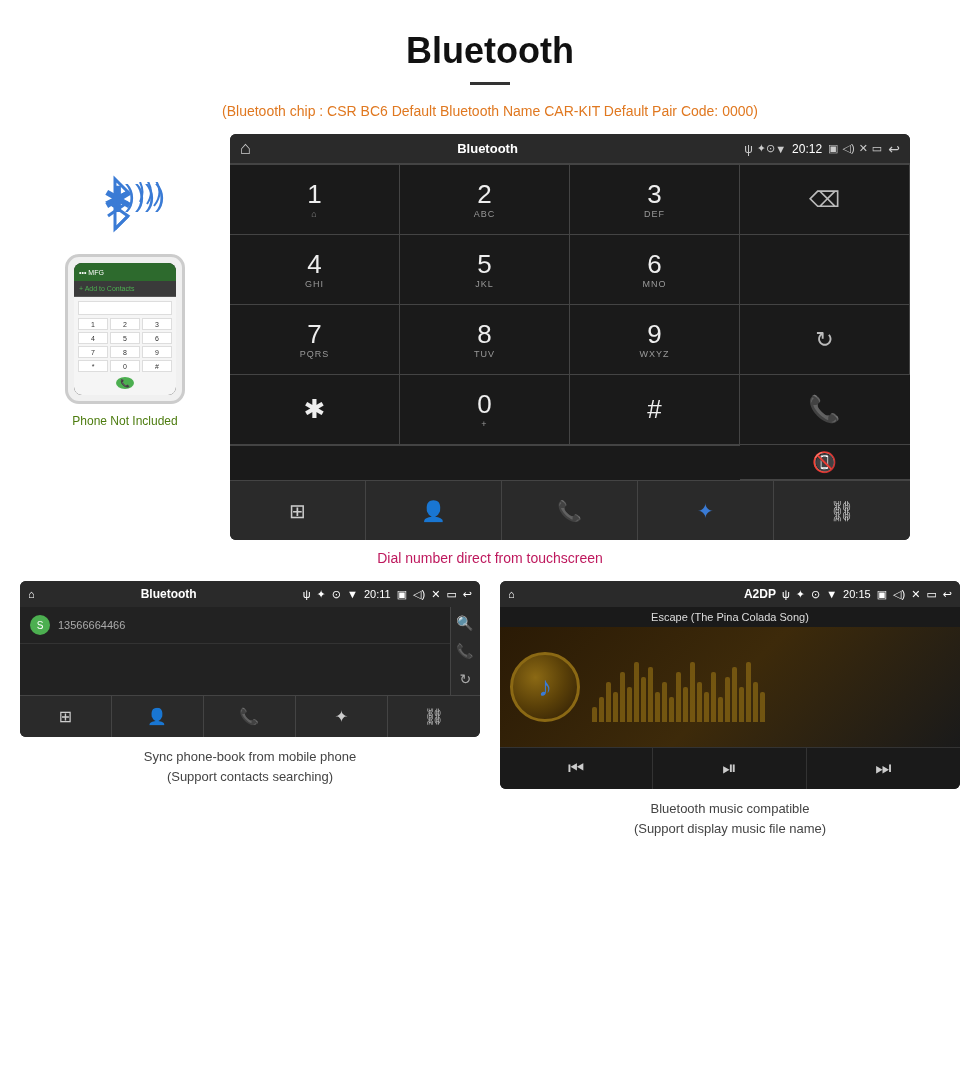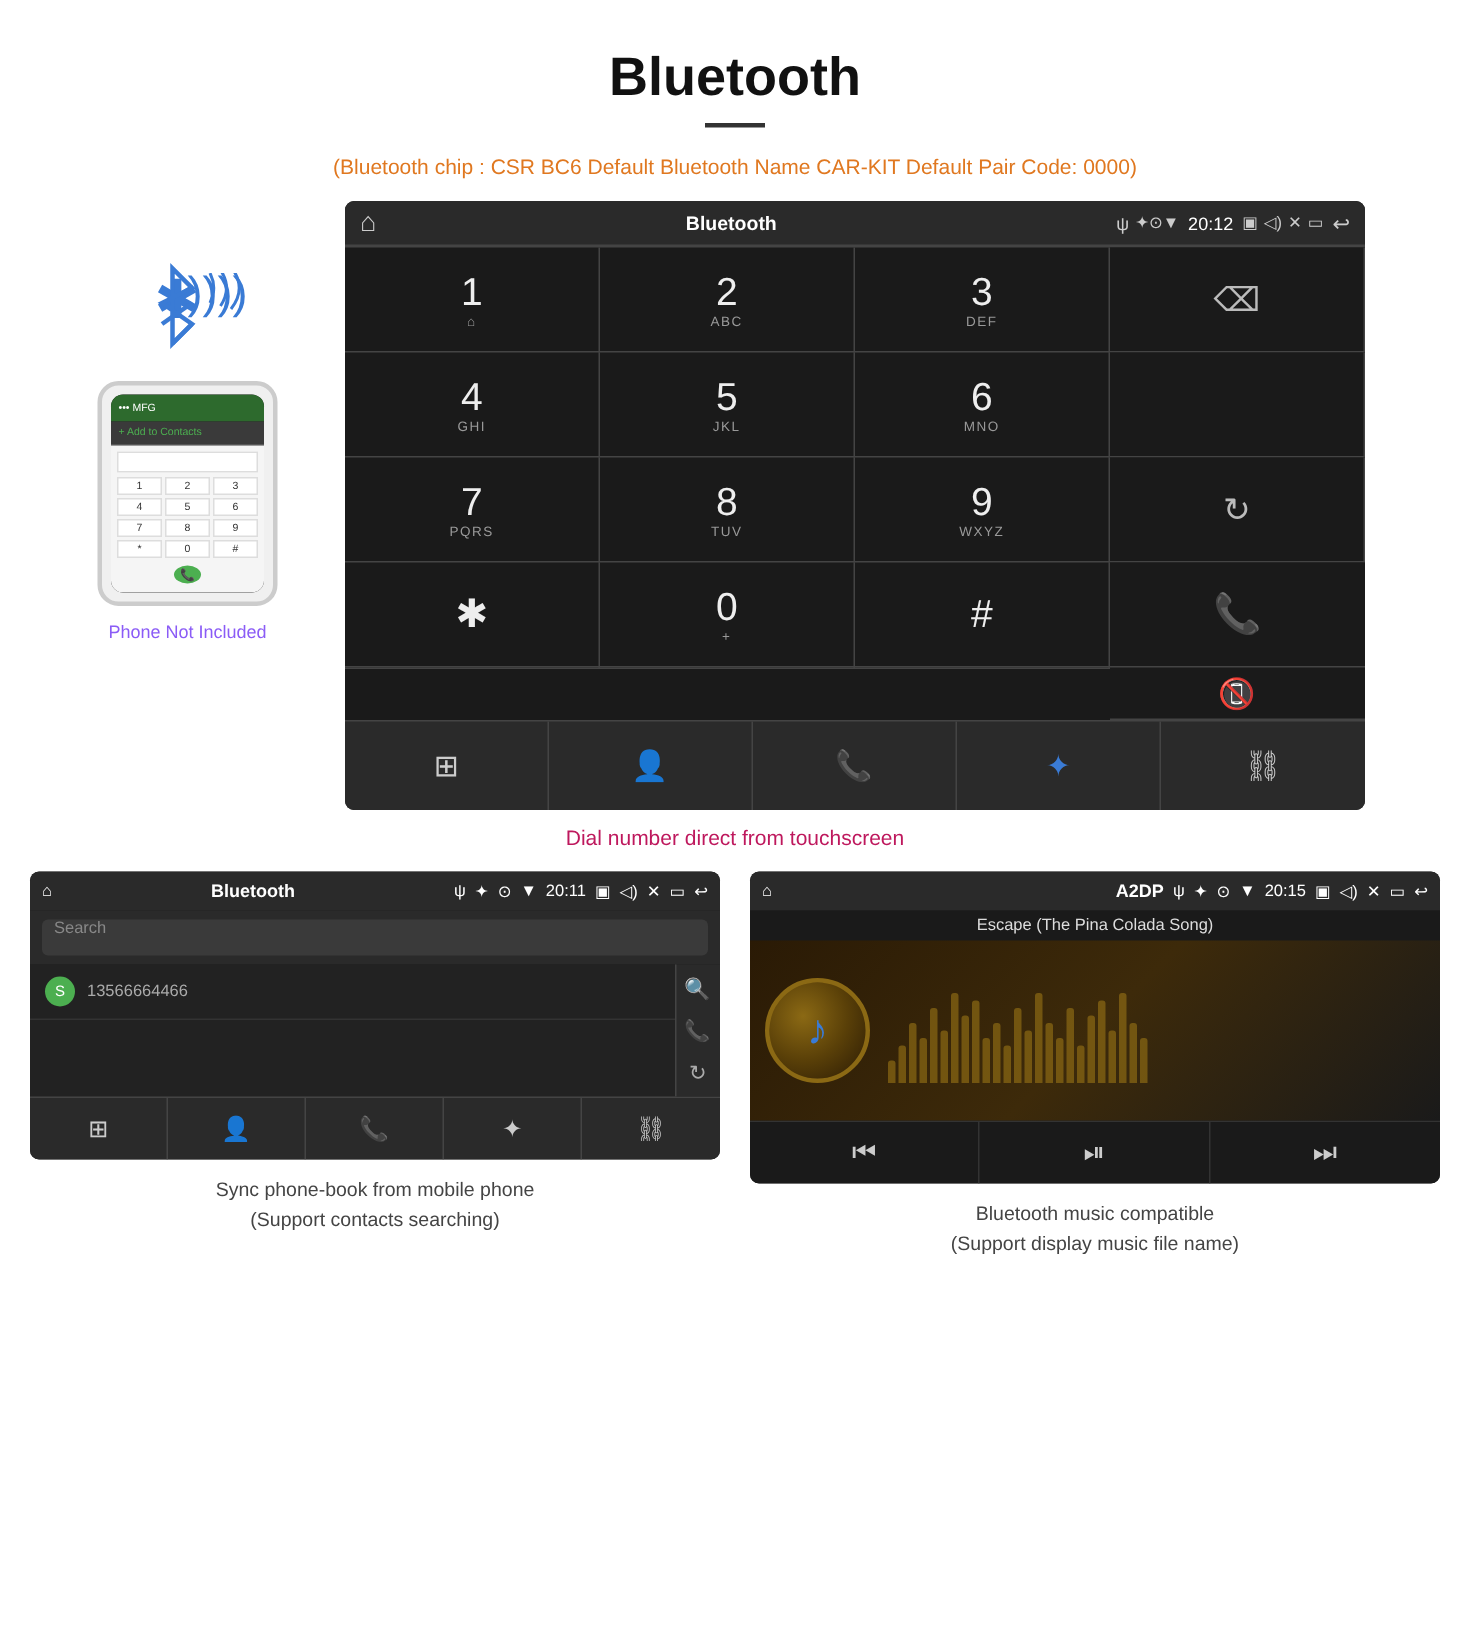--- a/index.html
+++ b/index.html
@@ -148,21 +148,21 @@
     .call-btn-small {
       background: #4caf50;
       border-radius: 50%;
       width: 18px;
       height: 12px;
       display: flex;
       align-items: center;
       justify-content: center;
     }
     .phone-not-included {
-      color: #8b5cf6;
+      color: #4d7c0f;
       font-size: 12px;
       margin-top: 10px;
       text-align: right;
     }
 
     
     .android-screen {
       flex: 1;
       background: #1a1a1a;
       border-radius: 6px;
@@ -651,25 +651,20 @@
           <span>⊙</span>
           <span>▼</span>
           <span>20:11</span>
           <span>▣</span>
           <span>◁)</span>
           <span>✕</span>
           <span>▭</span>
           <span>↩</span>
         </div>
 
-        <div class="pb-search-bar">
-          <div class="pb-search-input">
-            <span style="color:#888;font-size:11px;">Search</span>
-          </div>
-        </div>
 
         <div class="pb-content-area">
           <div class="pb-contacts-list">
             <div class="pb-contact-row">
               <div class="pb-contact-letter">S</div>
               <span class="pb-contact-num">13566664466</span>
             </div>
           </div>
           <div class="pb-side-icons">
             <span class="pb-side-icon">🔍</span>

